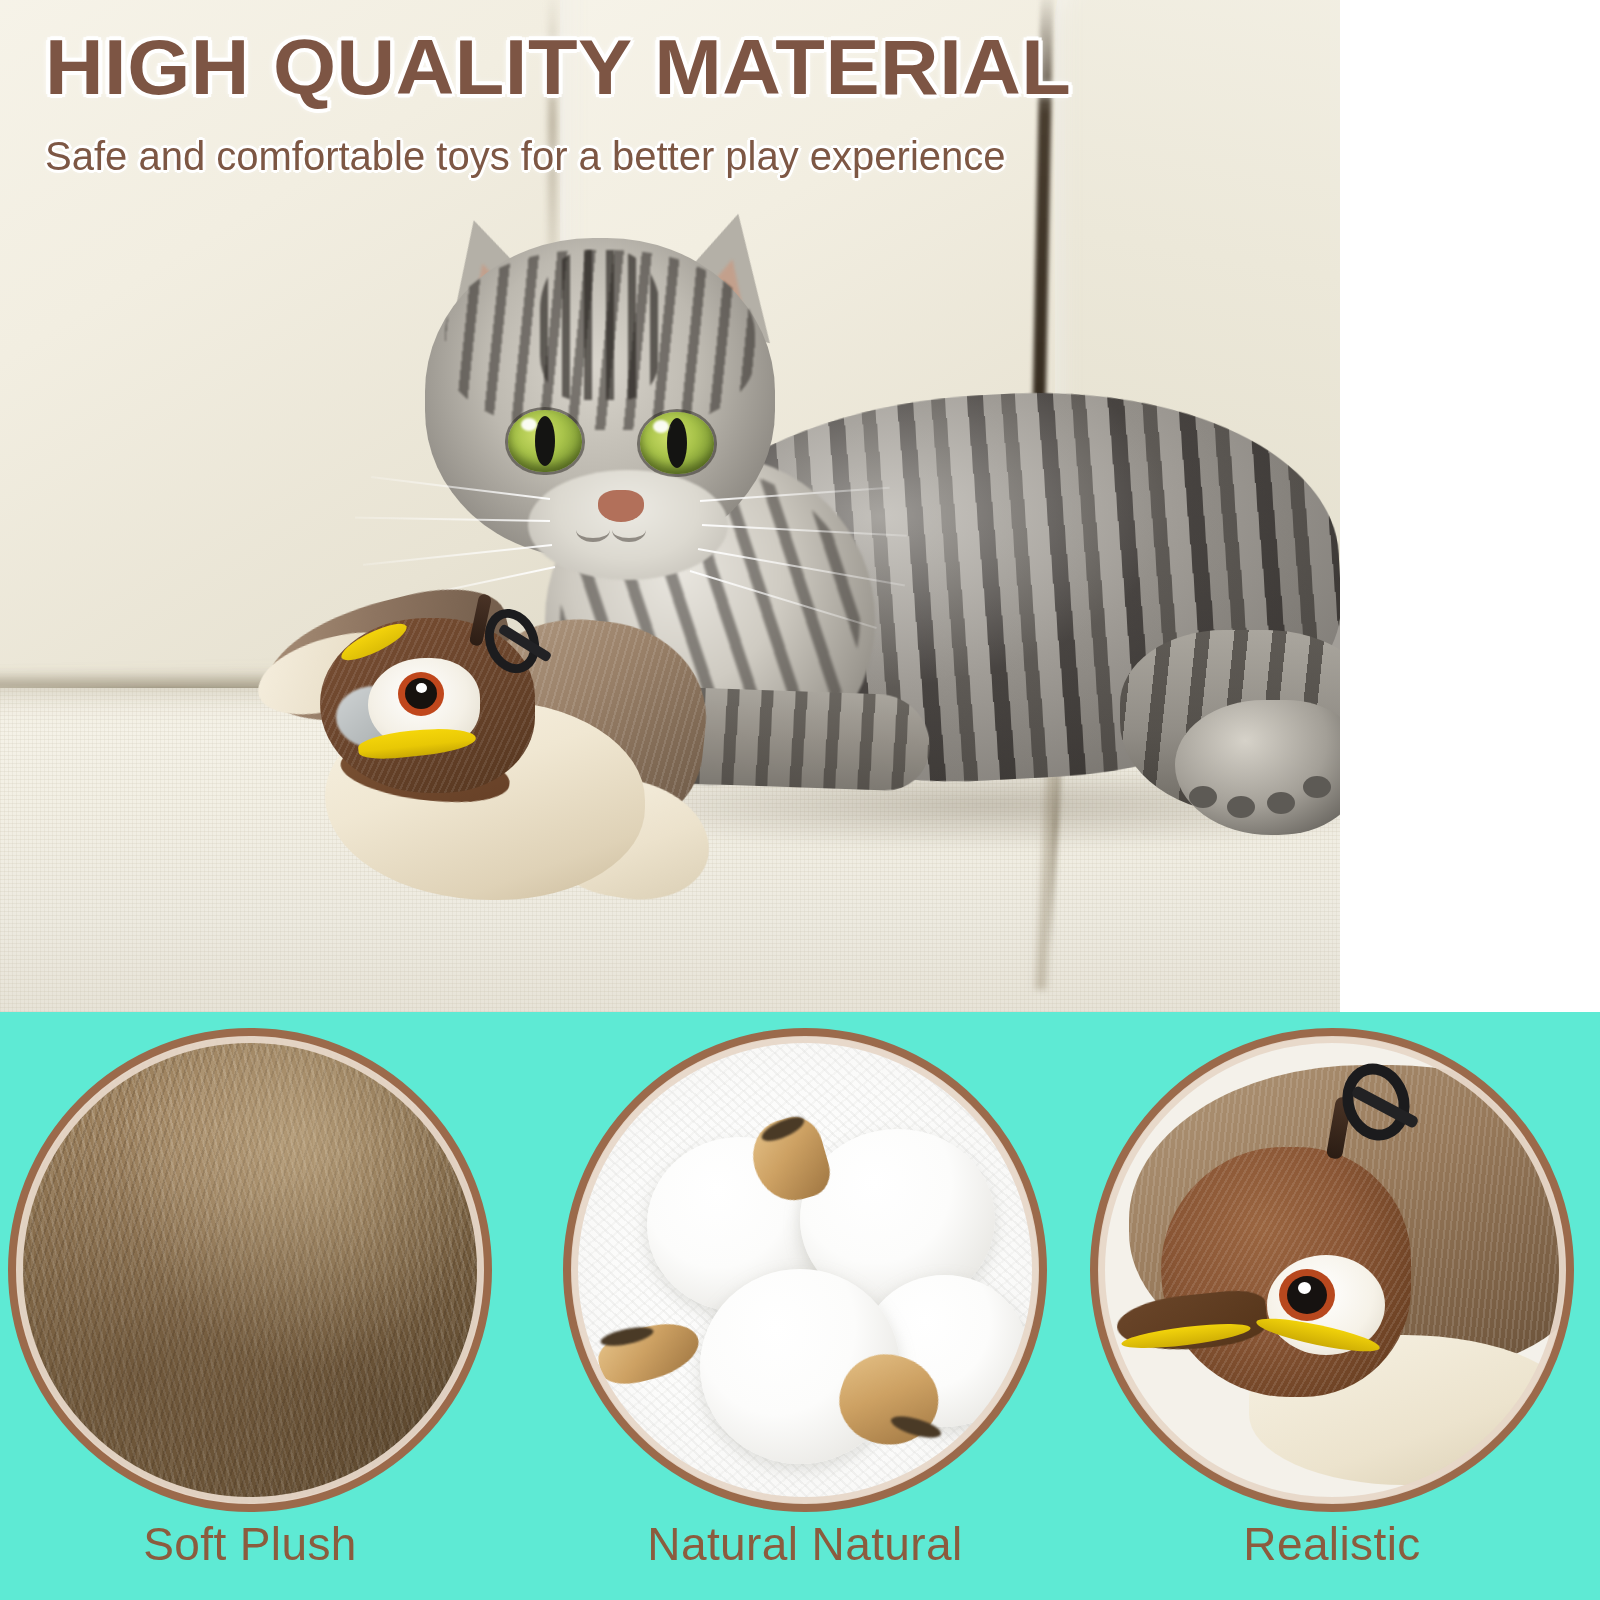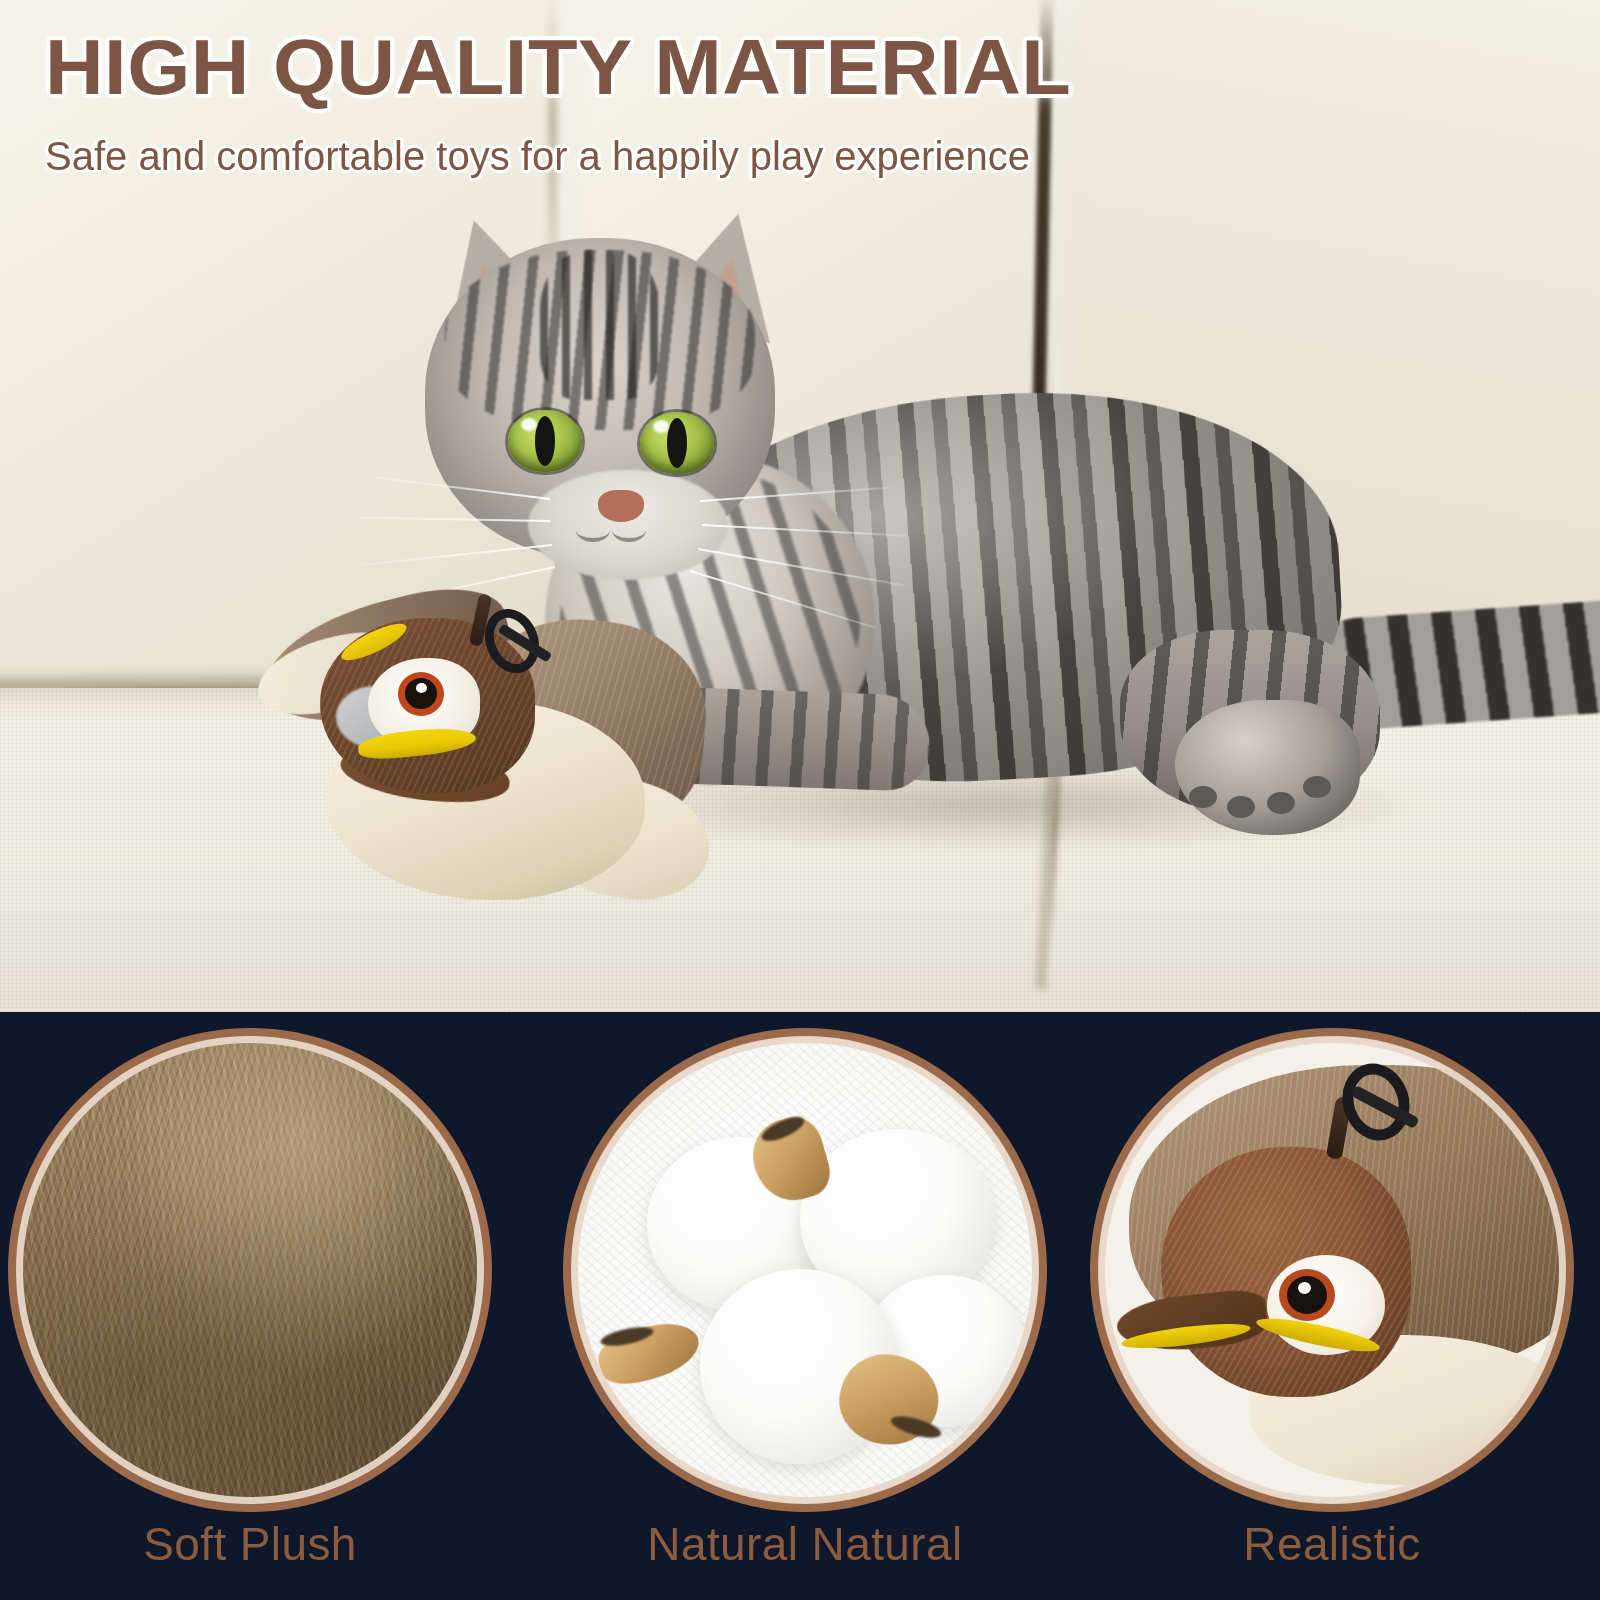--- a/index.html
+++ b/index.html
@@ -5,21 +5,21 @@
   * { margin:0; padding:0; box-sizing:border-box; }
   html, body { width:1600px; height:1600px; overflow:hidden; }
   body {
     font-family: "Liberation Sans", sans-serif;
     background:#ffffff;
     position:relative;
   }
 
   
   #photo-panel {
-    position:absolute; left:0; top:0; width:1600px; height:1012px;
+    position:absolute; left:0; top:0; width:1340px; height:1012px;
     overflow:hidden;
     background:#5eead4;
   }
 
   
   .backdrop {
     position:absolute; left:0; top:0; width:1600px; height:1012px;
     background:
       linear-gradient(to bottom, #eae5d6 0%, #ece8da 40%, #e7e2d2 72%, #ded8c7 100%);
   }
@@ -413,21 +413,21 @@
     text-shadow:
       -2px -2px 0 #fff, 2px -2px 0 #fff, -2px 2px 0 #fff, 2px 2px 0 #fff,
       -3px 0 0 #fff, 3px 0 0 #fff, 0 -3px 0 #fff, 0 3px 0 #fff,
       0 0 7px rgba(255,255,255,.9);
   }
   #subtitle-block { margin-top:22px; }
 
   
   #features {
     position:absolute; left:0; top:1012px; width:1600px; height:588px;
-    background:#0f172a;
+    background:#5eead4;
   }
   .feature { position:absolute; top:0; width:500px; text-align:center; }
   #feature-0 { left:0px; }
   #feature-1 { left:555px; }
   #feature-2 { left:1082px; }
 
   .circle-outer {
     position:absolute; top:16px; left:8px;
     width:484px; height:484px; border-radius:50%;
     border:9px solid #9b6a4b;
@@ -671,21 +671,21 @@
     <div class="toy-eye-glint"></div>
     <div class="toy-beak-yellow"></div>
     <div class="clip-cord"></div>
     <div class="clip-ring"></div>
     <div class="clip-gate"></div>
   </div>
 
   <div id="header-text">
     <div id="main-title">HIGH QUALITY MATERIAL</div>
     <div id="subtitle-block">
-      <div class="subtitle-line">Safe and comfortable toys for a happily play experience</div>
+      <div class="subtitle-line">Safe and comfortable toys for a better play experience</div>
     </div>
   </div>
 </div>
 
 <div id="features">
 
   <div class="feature" id="feature-0">
     <div class="circle-outer">
       <div class="circle-img">
         <div class="fur-bg"></div>

